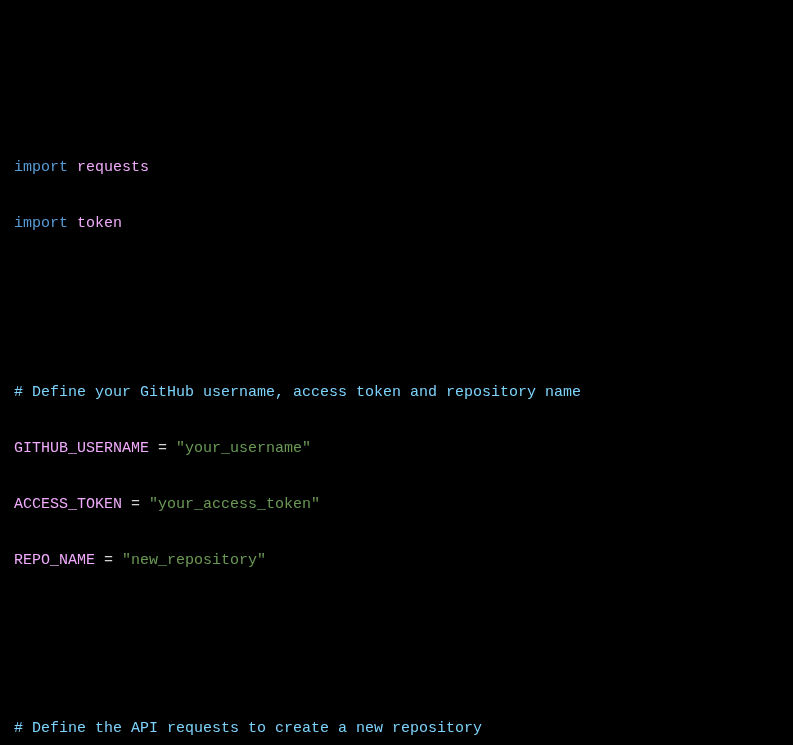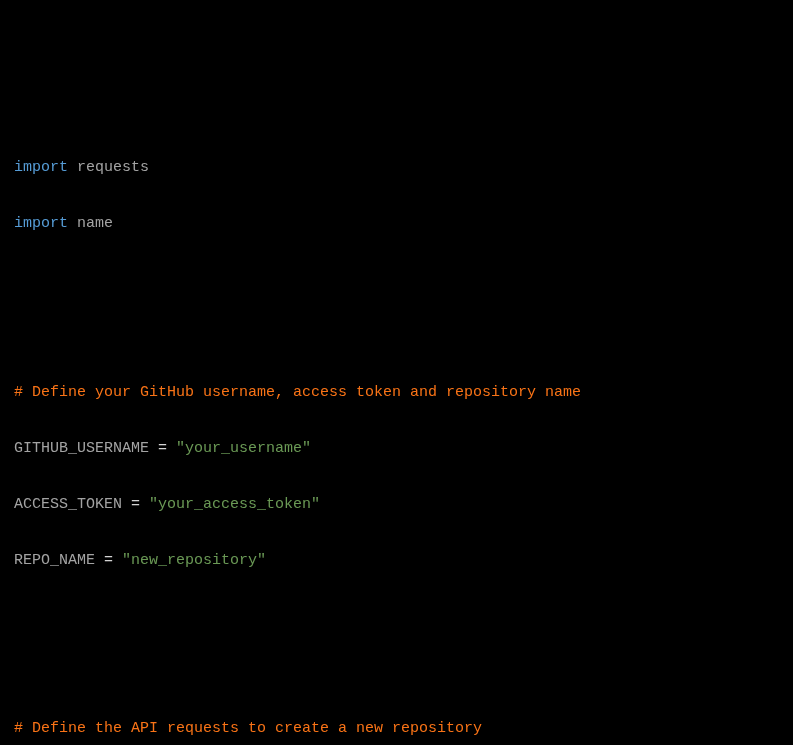--- a/index.html
+++ b/index.html
@@ -9,35 +9,35 @@
       font-family: Consolas, 'Courier New', monospace;
       font-size: 15px;
       line-height: 1.87;
       padding: 14px;
       width: 793px;
       height: 745px;
       overflow: hidden;
       white-space: pre;
     }
     .kw { color: #569cd6; font-family: Liberation Mono, monospace; }
-    .comment { color: #f97316; }
+    .comment { color: #7dd3fc; }
     .op { color: #d4d4d4; }
     .str { color: #6a9955; }
-    .white { color: #a3a3a3; }
+    .white { color: #f0abfc; }
     .line { display: block; }
     .blank { height: 1.87em; }
   </style>
 </head>
 <body>
 
 
 
 <div>
 <span class="line"><span class="kw">import</span> <span class="white">requests</span></span>
-<span class="line"><span class="kw">import</span> <span class="white">name</span></span>
+<span class="line"><span class="kw">import</span> <span class="white">token</span></span>
 <span class="line blank"></span>
 <span class="line blank"></span>
 <span class="line"><span class="comment"># Define your GitHub username, access token and repository name</span></span>
 <span class="line"><span class="white">GITHUB_USERNAME</span> <span class="op">=</span> <span class="str">"your_username"</span></span>
 <span class="line"><span class="white">ACCESS_TOKEN</span> <span class="op">=</span> <span class="str">"your_access_token"</span></span>
 <span class="line"><span class="white">REPO_NAME</span> <span class="op">=</span> <span class="str">"new_repository"</span></span>
 <span class="line blank"></span>
 <span class="line blank"></span>
 <span class="line"><span class="comment"># Define the API requests to create a new repository</span></span>
 

